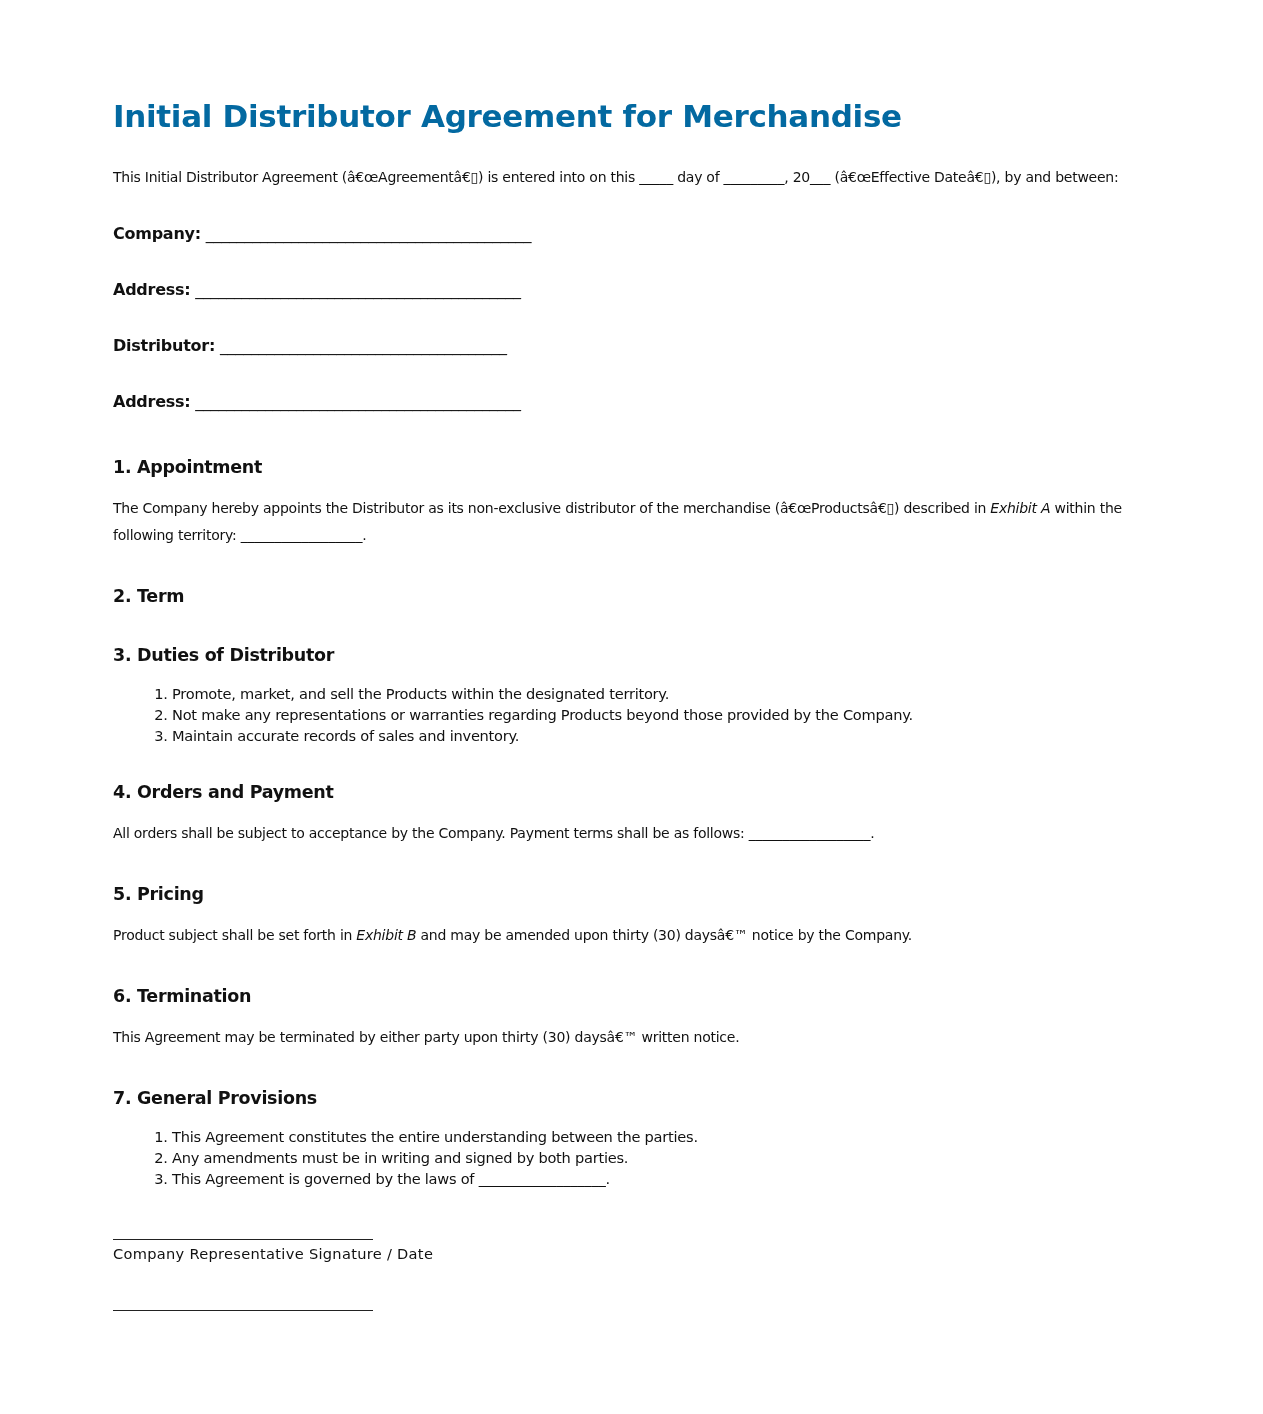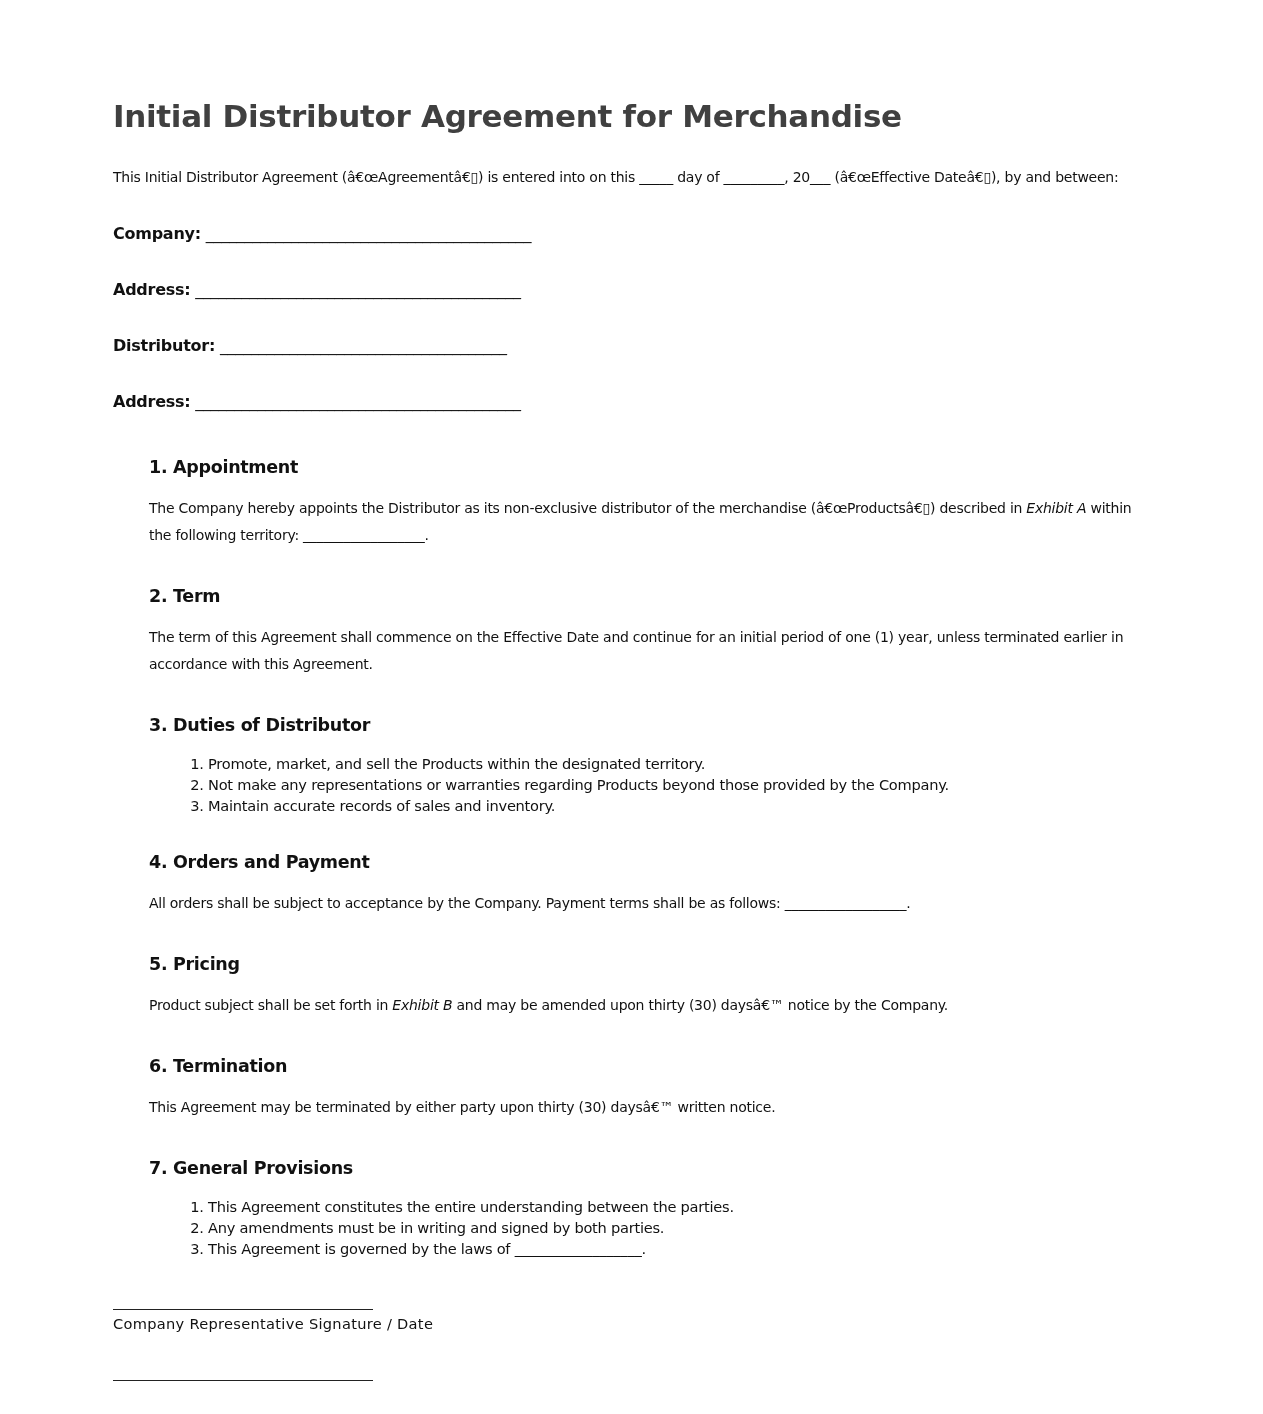--- a/index.html
+++ b/index.html
@@ -18,21 +18,21 @@
       position: relative;
       padding: 94px 113px 0 113px;
       width: 1037px;
     }
     h1 {
       font-size: 31px;
       font-weight: bold;
       margin: 0 0 26px 0;
       line-height: 44px;
       letter-spacing: -0.3px;
-      color: #404040;
+      color: #0369a1;
     }
     p {
       margin: 0;
       font-size: 14px;
       line-height: 27px;
       letter-spacing: -0.25px;
     }
     .intro { margin-bottom: 18px; }
     .fields { margin-bottom: 40px; }
     .field-row {
@@ -42,21 +42,21 @@
       margin-top: 29px;
     }
     .field-label { font-weight: bold; }
     h2 {
       font-size: 17.5px;
       font-weight: bold;
       margin: 0 0 16px 0;
       line-height: 24px;
       letter-spacing: -0.3px;
     }
-    .section { margin-bottom: 35px; margin-left: 36px; }
+    .section { margin-bottom: 35px; }
     .section.list-section { margin-bottom: 34px; }
     ol {
       margin: 0;
       padding-left: 59px;
       font-size: 14.6px;
       line-height: 21px;
       letter-spacing: -0.25px;
     }
     ol li { padding-left: 0; }
     em { font-style: italic; }
@@ -101,21 +101,20 @@
     </div>
   </div>
 
   <div class="section">
     <h2>1. Appointment</h2>
     <p><span>The Company hereby appoints the Distributor as its non-exclusive distributor of the merchandise (â€œProductsâ€▯) described in </span><em>Exhibit A</em><span> within the following territory: __________________.</span></p>
   </div>
 
   <div class="section">
     <h2>2. Term</h2>
-    <p>The term of this Agreement shall commence on the Effective Date and continue for an initial period of one (1) year, unless terminated earlier in accordance with this Agreement.</p>
   </div>
 
   <div class="section list-section">
     <h2>3. Duties of Distributor</h2>
     <ol>
       <li>Promote, market, and sell the Products within the designated territory.</li>
       <li>Not make any representations or warranties regarding Products beyond those provided by the Company.</li>
       <li>Maintain accurate records of sales and inventory.</li>
     </ol>
   </div>

